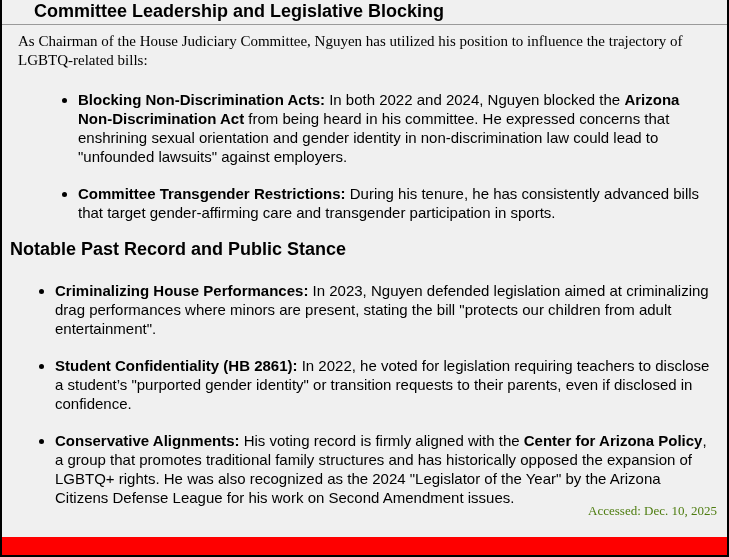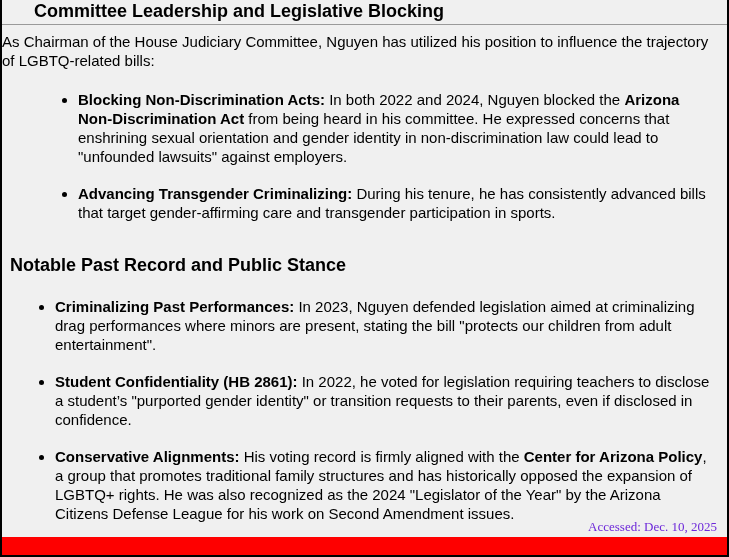--- a/index.html
+++ b/index.html
@@ -22,46 +22,47 @@
     line-height: 19px;
     font-weight: bold;
     margin: 0;
     padding: 2px 8px 0 8px;
   }
   .section-heading.with-rule {
     padding-bottom: 3px;
     border-bottom: 1px solid #9a9a9a;
   }
   .section-heading.second {
-    margin-top: 32px;
+    margin-top: 16px;
   }
   .intro {
-    margin: 7px 10px 0 0;
+    margin: 7px 10px 0 16px;
+    font-family: Liberation Serif, serif;
   }
   ul.bullet-list {
     margin: 20px 0 0 0;
     padding: 0 12px 0 76px;
     list-style: disc outside;
   }
   ul.bullet-list.second {
     margin-top: 22px;
     padding-left: 53px;
   }
   ul.bullet-list li {
     margin: 0 0 18px 0;
   }
   ul.bullet-list li:last-child { margin-bottom: 0; }
   .accessed {
     position: absolute;
     right: 10px;
-    bottom: 21px;
+    bottom: 37px;
     font-family: "Liberation Serif", serif;
     font-size: 13px;
     line-height: 15px;
-    color: #6d28d9;
+    color: #4d7c0f;
   }
   .red-bar {
     position: absolute;
     left: 0;
     right: 0;
     bottom: 0;
     height: 18px;
   }
   b { font-weight: bold; }
 </style>
@@ -69,27 +70,27 @@
 <body>
 
 <div class="page" style="background: rgb(240, 240, 240); border-color: rgb(0, 0, 0); color: rgb(0, 0, 0);">
 
   <h2 class="section-heading with-rule" style="border-bottom-color: rgb(154, 154, 154); padding-left: 32px;">Committee Leadership and Legislative Blocking</h2>
 
   <p class="intro">As Chairman of the House Judiciary Committee, Nguyen has utilized his position to influence the trajectory of LGBTQ-related bills:</p>
 
   <ul class="bullet-list first">
     <li><b>Blocking Non-Discrimination Acts:</b><span> In both 2022 and 2024, Nguyen blocked the </span><b>Arizona Non-Discrimination Act</b><span> from being heard in his committee. He expressed concerns that enshrining sexual orientation and gender identity in non-discrimination law could lead to "unfounded lawsuits" against employers.</span></li>
-    <li><b>Advancing Transgender Criminalizing:</b><span> During his tenure, he has consistently advanced bills that target gender-affirming care and transgender participation in sports.</span></li>
+    <li><b>Committee Transgender Restrictions:</b><span> During his tenure, he has consistently advanced bills that target gender-affirming care and transgender participation in sports.</span></li>
   </ul>
 
   <h2 class="section-heading second">Notable Past Record and Public Stance</h2>
 
   <ul class="bullet-list second">
-    <li><b>Criminalizing Past Performances:</b><span> In 2023, Nguyen defended legislation aimed at criminalizing drag performances where minors are present, stating the bill "protects our children from adult entertainment".</span></li>
+    <li><b>Criminalizing House Performances:</b><span> In 2023, Nguyen defended legislation aimed at criminalizing drag performances where minors are present, stating the bill "protects our children from adult entertainment".</span></li>
     <li><b>Student Confidentiality (HB 2861):</b><span> In 2022, he voted for legislation requiring teachers to disclose a student’s "purported gender identity" or transition requests to their parents, even if disclosed in confidence.</span></li>
     <li><b>Conservative Alignments:</b><span> His voting record is firmly aligned with the </span><b>Center for Arizona Policy</b><span>, a group that promotes traditional family structures and has historically opposed the expansion of LGBTQ+ rights. He was also recognized as the 2024 "Legislator of the Year" by the Arizona Citizens Defense League for his work on Second Amendment issues.</span></li>
   </ul>
 
   <div class="accessed">Accessed: Dec. 10, 2025</div>
 
   <div class="red-bar" style="background: rgb(254, 0, 0);"></div>
 
 </div>
 

